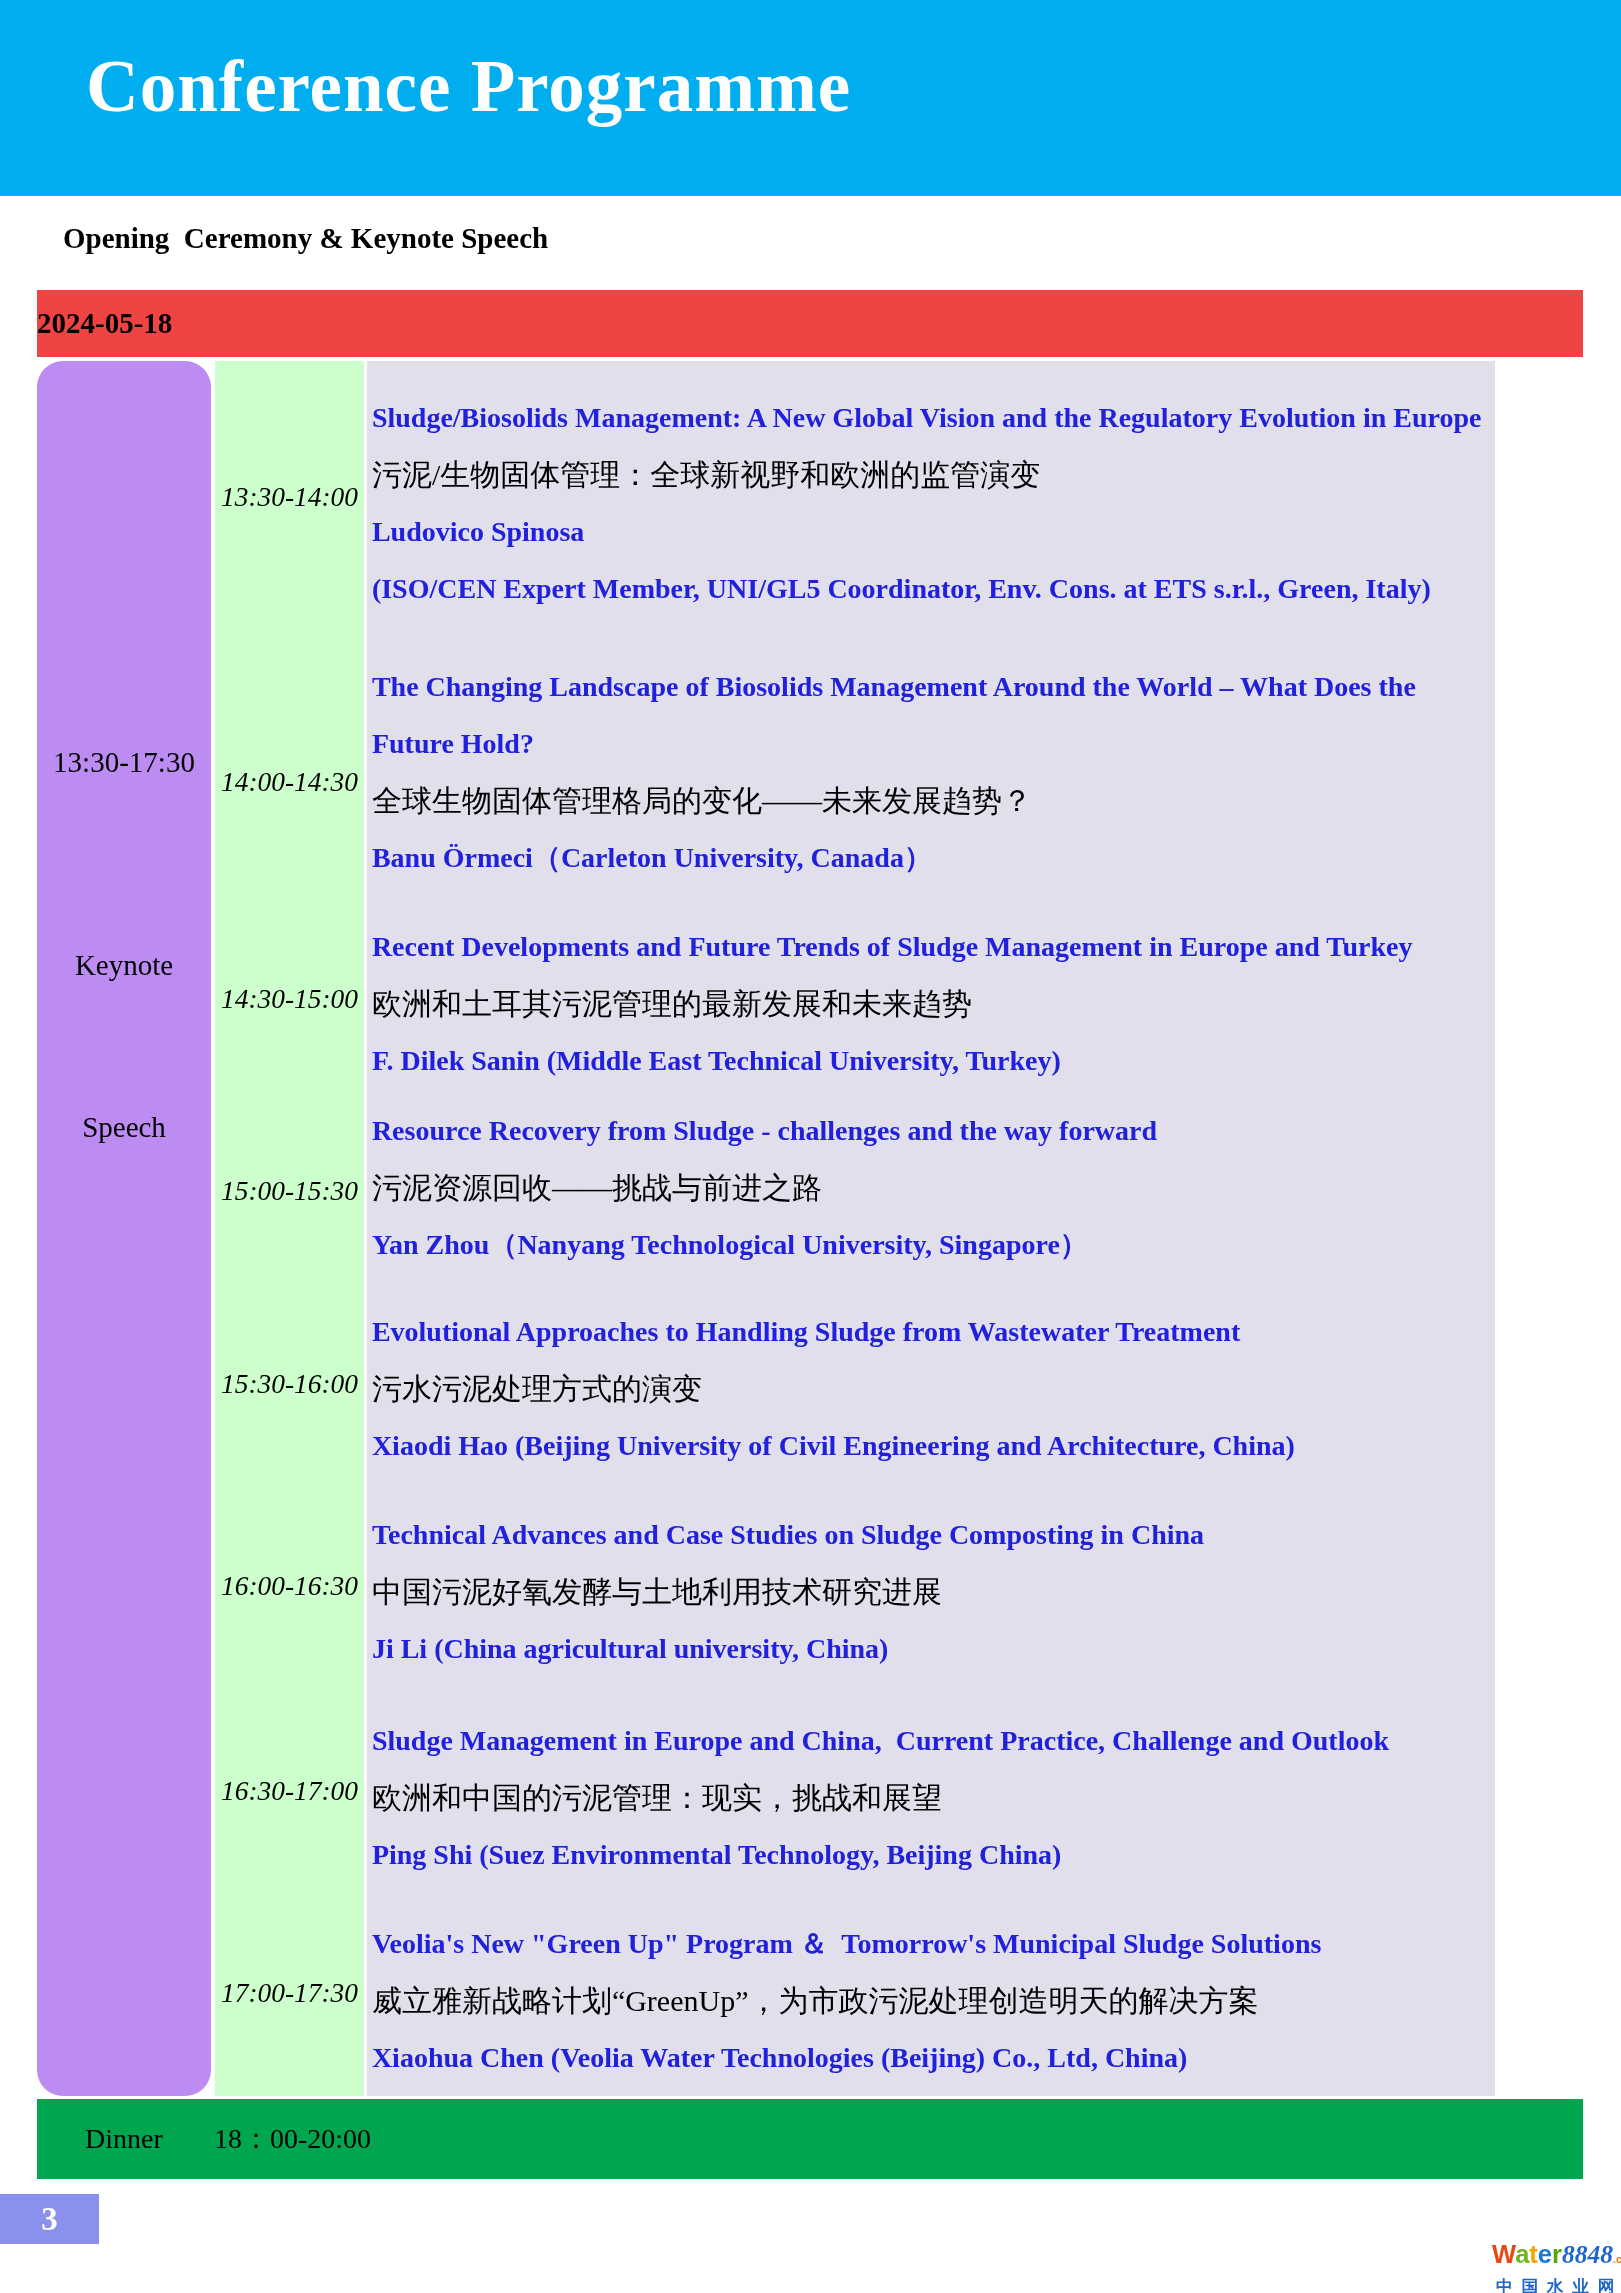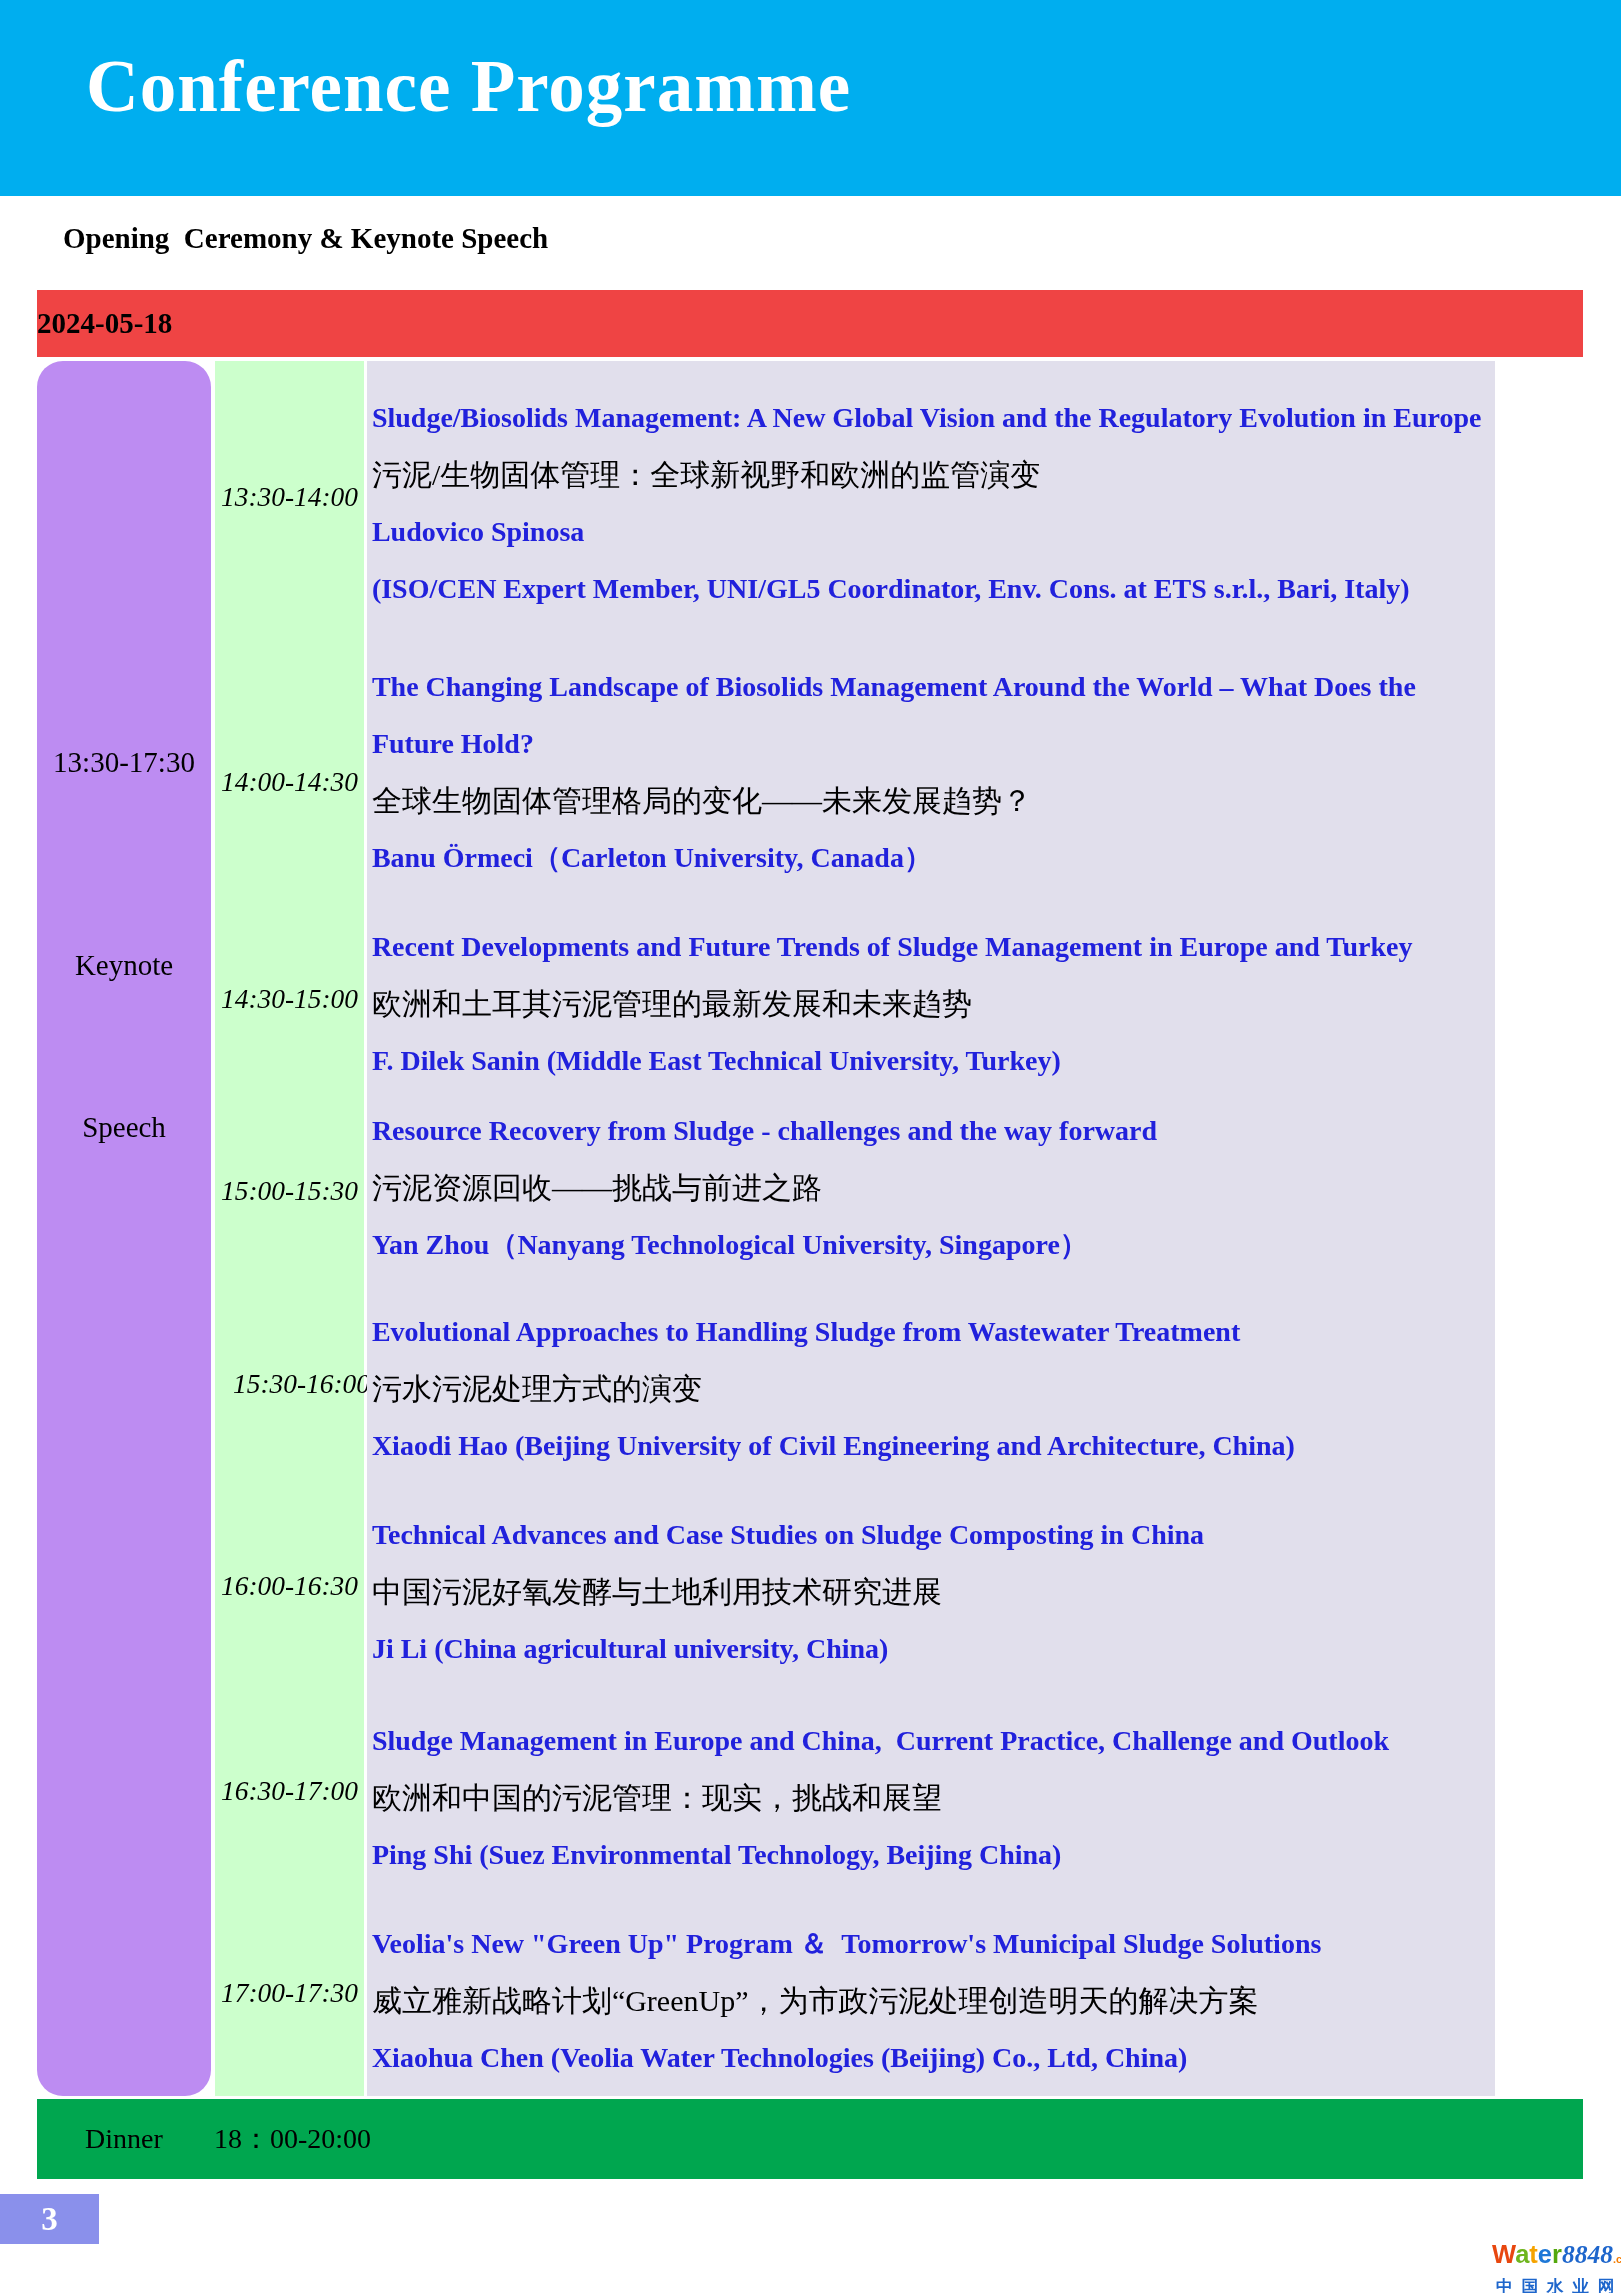--- a/index.html
+++ b/index.html
@@ -25,21 +25,21 @@
   .col-time    { position:absolute; left:215px; top:361px; width:149px;  height:1735px; background:#CCFFCC;font-style:italic; }
   .col-content { position:absolute; left:367px; top:361px; width:1128px; height:1735px; background:#E1DFEC; }
   .session-label {
     position:absolute; width:100%; text-align:center; font-size:29px; line-height:39px; color:#000; white-space:pre;
   }
   .s1 { top:382px; } .s2 { top:585px; } .s3 { top:747px; }
   .time-label {
     position:absolute; width:100%; text-align:center; font-size:27.4px; line-height:39px; color:#000; white-space:pre;
   }
   .t1 { top:117px; } .t2 { top:402px; } .t3 { top:619px; } .t4 { top:811px; }
-  .t5 { top:1004px;padding-left:12px; } .t6 { top:1206px; } .t7 { top:1411px; } .t8 { top:1613px; }
+  .t5 { top:1004px; } .t6 { top:1206px; } .t7 { top:1411px; } .t8 { top:1613px; }
   .entry { position:absolute; left:4.9px; right:2px; }
   .e1 { top:28px; } .e2 { top:297px; } .e3 { top:557px; } .e4 { top:741px; }
   .e5 { top:942px; } .e6 { top:1145px; } .e7 { top:1351px; } .e8 { top:1554px; }
   .line { line-height:57px; white-space:pre; }
   .line.en { color:#2121DC; font-weight:bold; font-size:28px; }
   .line.cn { color:#000000; font-weight:normal; font-size:30px; }
   .dinner-row {
     position:absolute; left:37px; top:2099px; width:1546px; height:80px; background:#00A64F;
     display:flex; align-items:center; font-size:28px; color:#000;
   }
@@ -95,21 +95,21 @@
     <div class="time-label t7">16:30-17:00</div>
     <div class="time-label t8">17:00-17:30</div>
   </div>
 
   <div class="col-content">
 
     <div class="entry e1">
       <div class="line en">Sludge/Biosolids Management: A New Global Vision and the Regulatory Evolution in Europe</div>
       <div class="line cn">污泥/生物固体管理：全球新视野和欧洲的监管演变</div>
       <div class="line en">Ludovico Spinosa</div>
-      <div class="line en">(ISO/CEN Expert Member, UNI/GL5 Coordinator, Env. Cons. at ETS s.r.l., Bari, Italy)</div>
+      <div class="line en">(ISO/CEN Expert Member, UNI/GL5 Coordinator, Env. Cons. at ETS s.r.l., Green, Italy)</div>
     </div>
 
     <div class="entry e2">
       <div class="line en">The Changing Landscape of Biosolids Management Around the World – What Does the</div>
       <div class="line en">Future Hold?</div>
       <div class="line cn">全球生物固体管理格局的变化——未来发展趋势？</div>
       <div class="line en">Banu Örmeci（Carleton University, Canada）</div>
     </div>
 
     <div class="entry e3">

